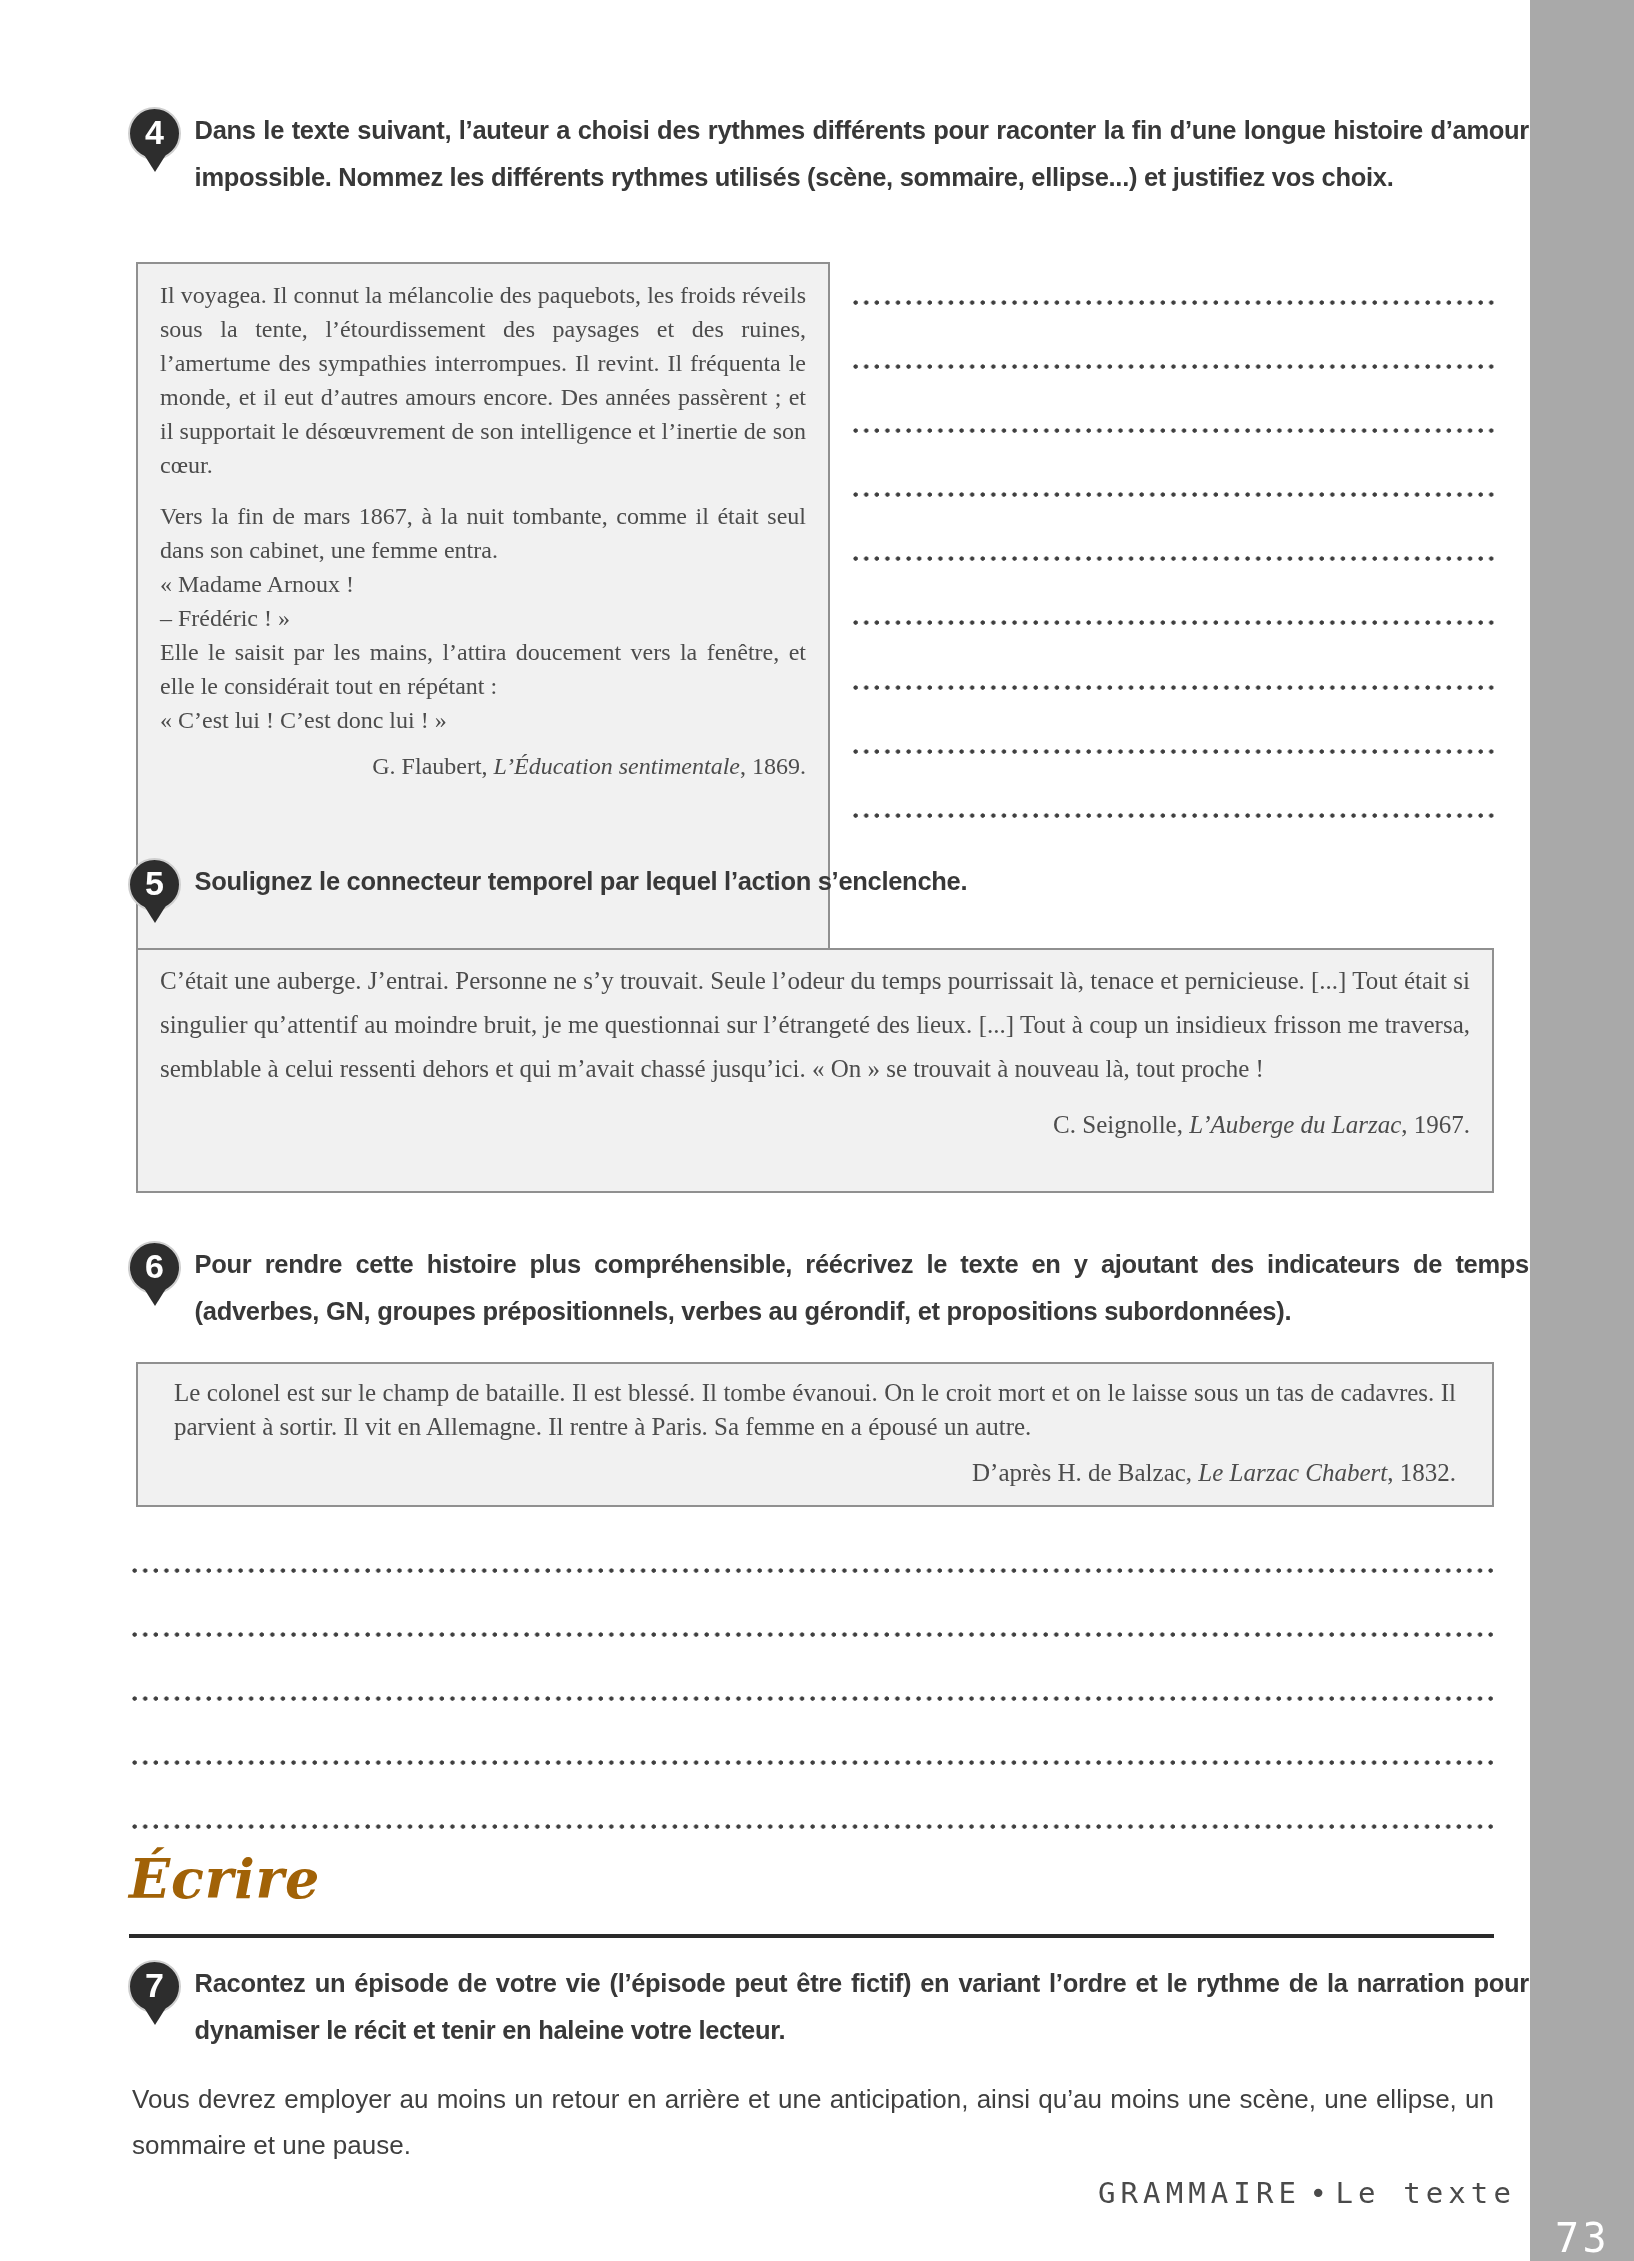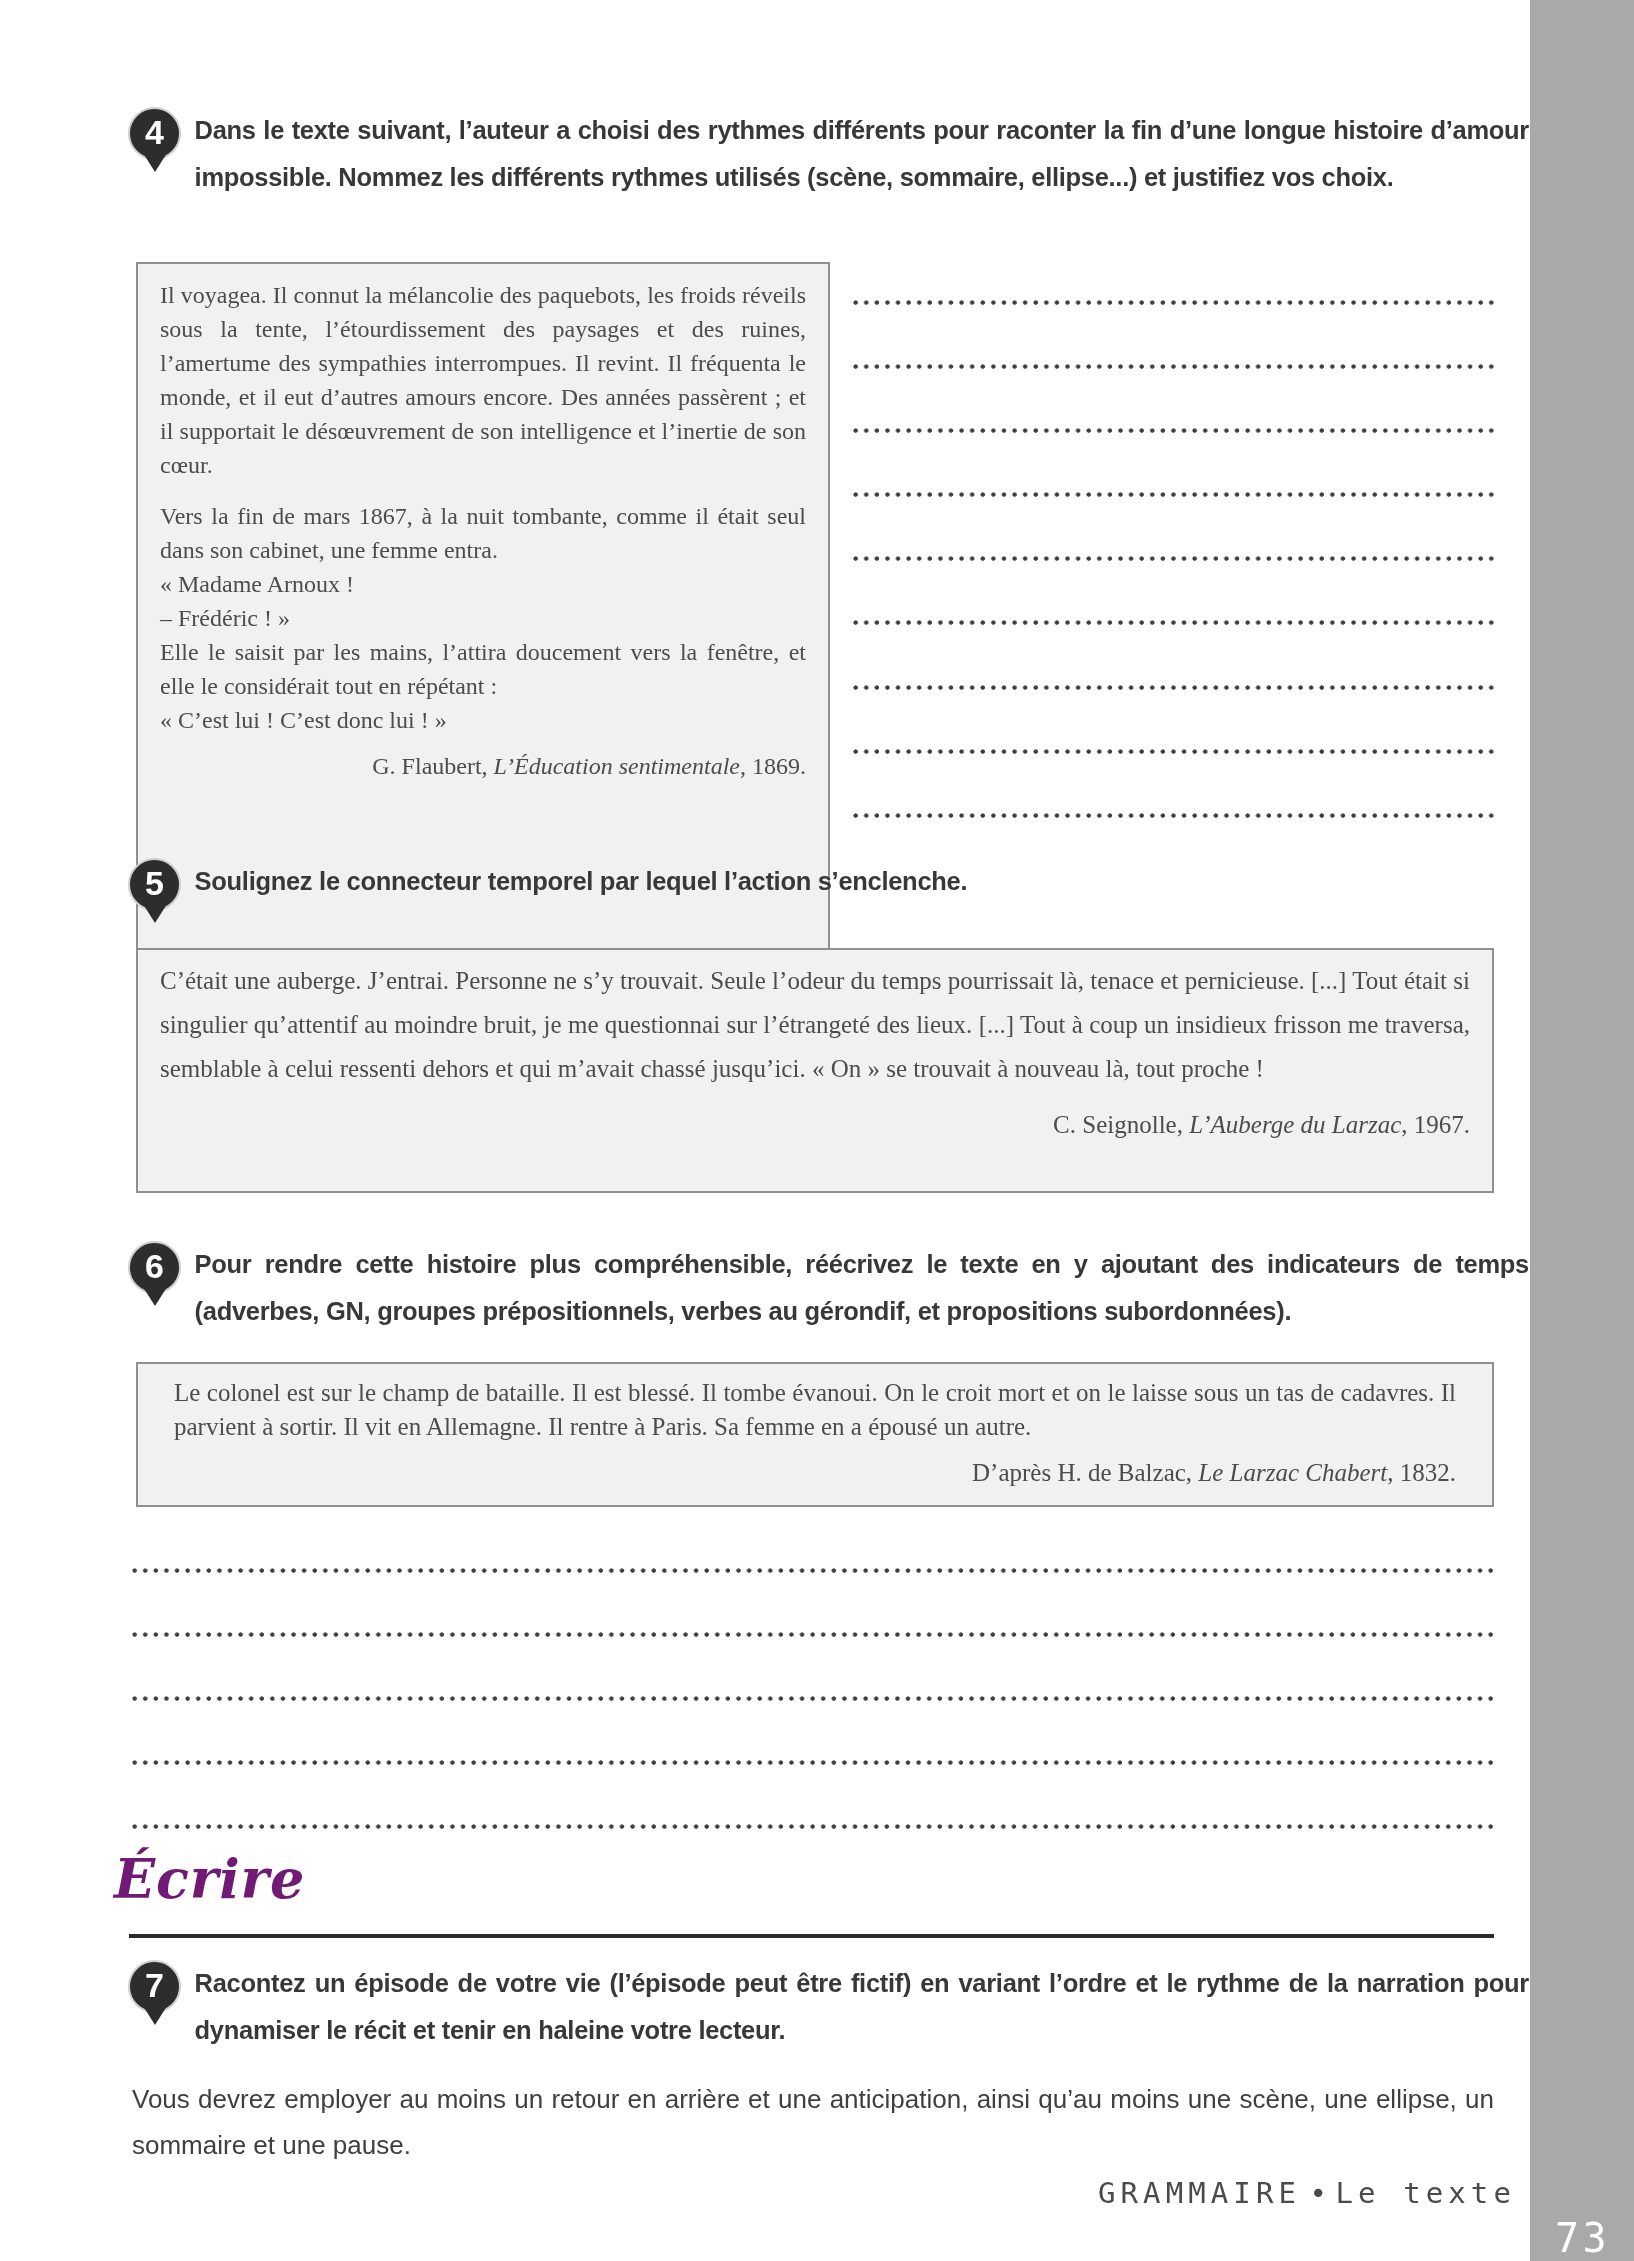--- a/index.html
+++ b/index.html
@@ -34,22 +34,22 @@
 
   
   .answer-lines{position:absolute;}
   .dotted-line{height:5.1px;background-image:radial-gradient(circle at 2.6px 2.6px,#3e3e3e 1.9px,transparent 2.5px);
          background-size:10.6px 5.1px;background-repeat:repeat-x;}
   .answer-lines .dotted-line + .dotted-line{margin-top:59px;}
   .ex4-lines{left:853px;top:300px;width:641px;}
   .ex6-lines{left:132px;top:1568px;width:1362px;}
 
   
-  .write-title{position:absolute;left:114px;top:1847px;font-family:"DejaVu Serif",serif;
-         font-style:italic;font-weight:bold;font-size:54px;color:#701a75;letter-spacing:0.9px;z-index:2;}
+  .write-title{position:absolute;left:129px;top:1847px;font-family:"DejaVu Serif",serif;
+         font-style:italic;font-weight:bold;font-size:54px;color:#a16207;letter-spacing:0.9px;z-index:2;}
   .write-rule{position:absolute;left:129px;top:1934px;width:1365px;height:4.3px;background:#2a2a2a;}
 
   .note{position:absolute;left:132px;top:2076px;width:1362px;font-size:26px;line-height:46px;
          color:#3f3f3f;text-align:justify;}
 
   
   .footer-text{position:absolute;right:119px;top:2176px;font-family:"DejaVu Sans Mono",monospace;
          font-size:29px;color:#4a4a4a;letter-spacing:5.1px;white-space:nowrap;}
   .footer-text .bullet{letter-spacing:0;margin:0 8.5px;}
   .page-number{position:absolute;left:1530px;top:2174px;width:105px;text-align:center;

